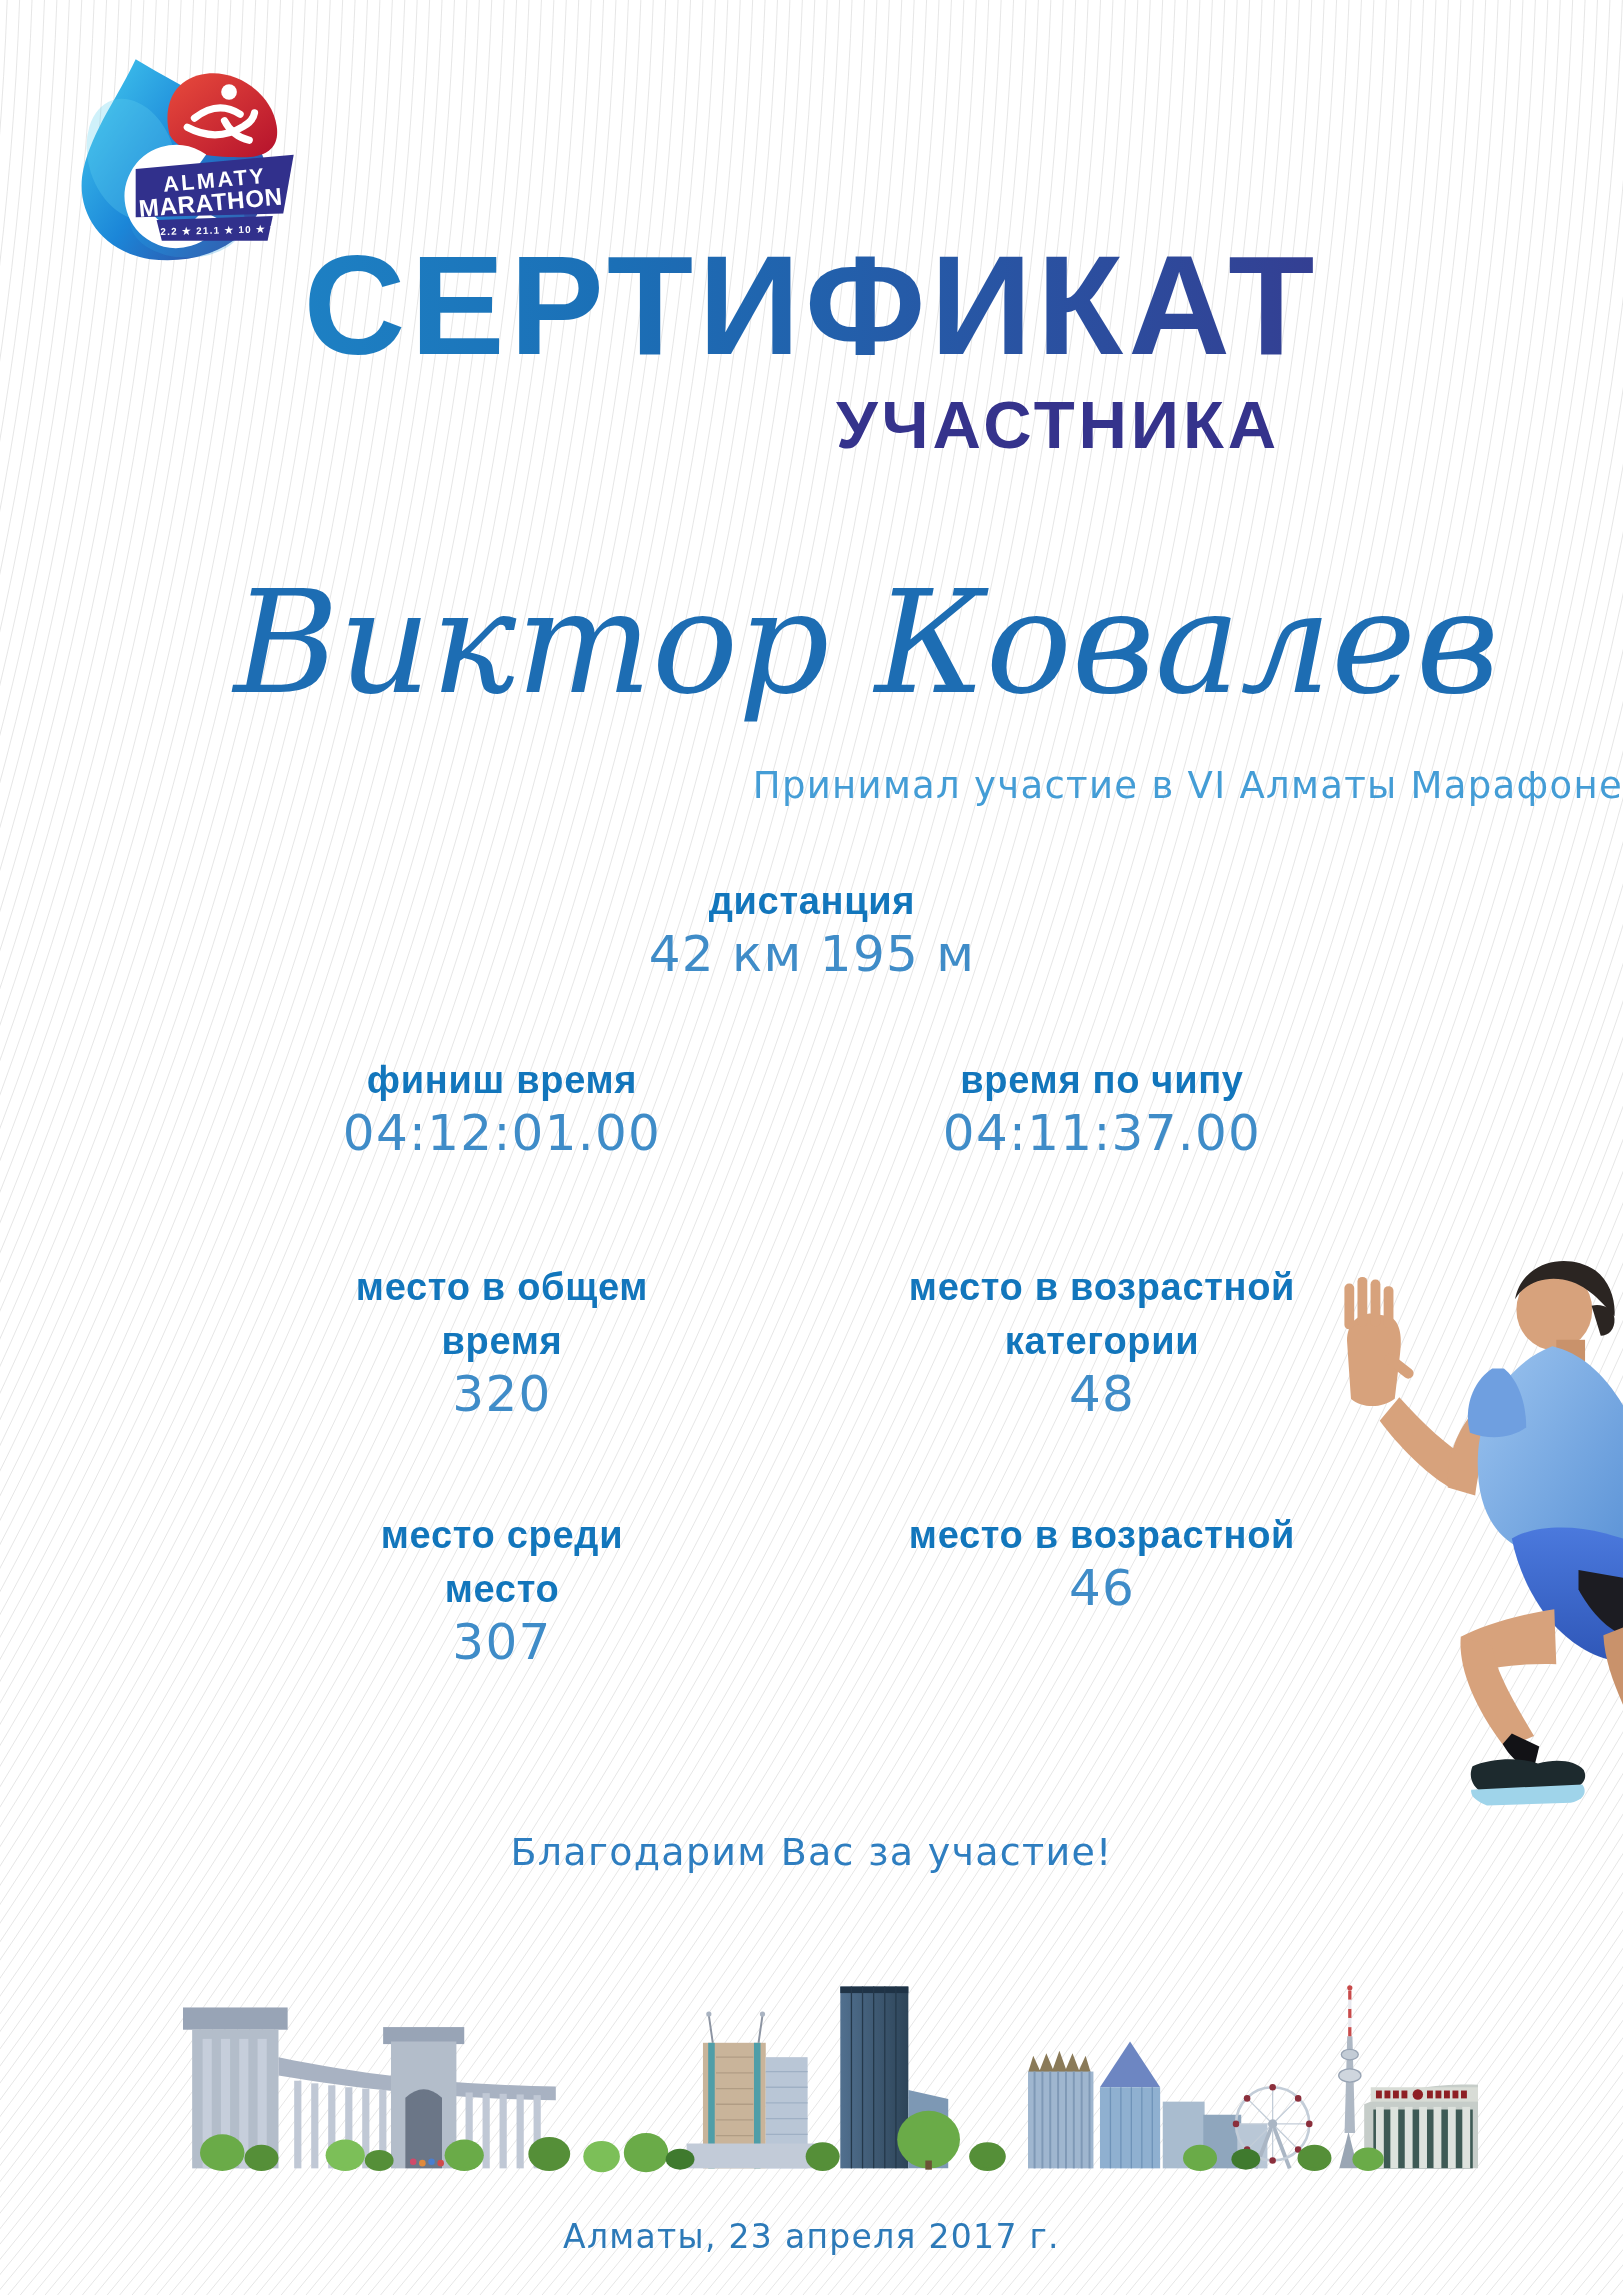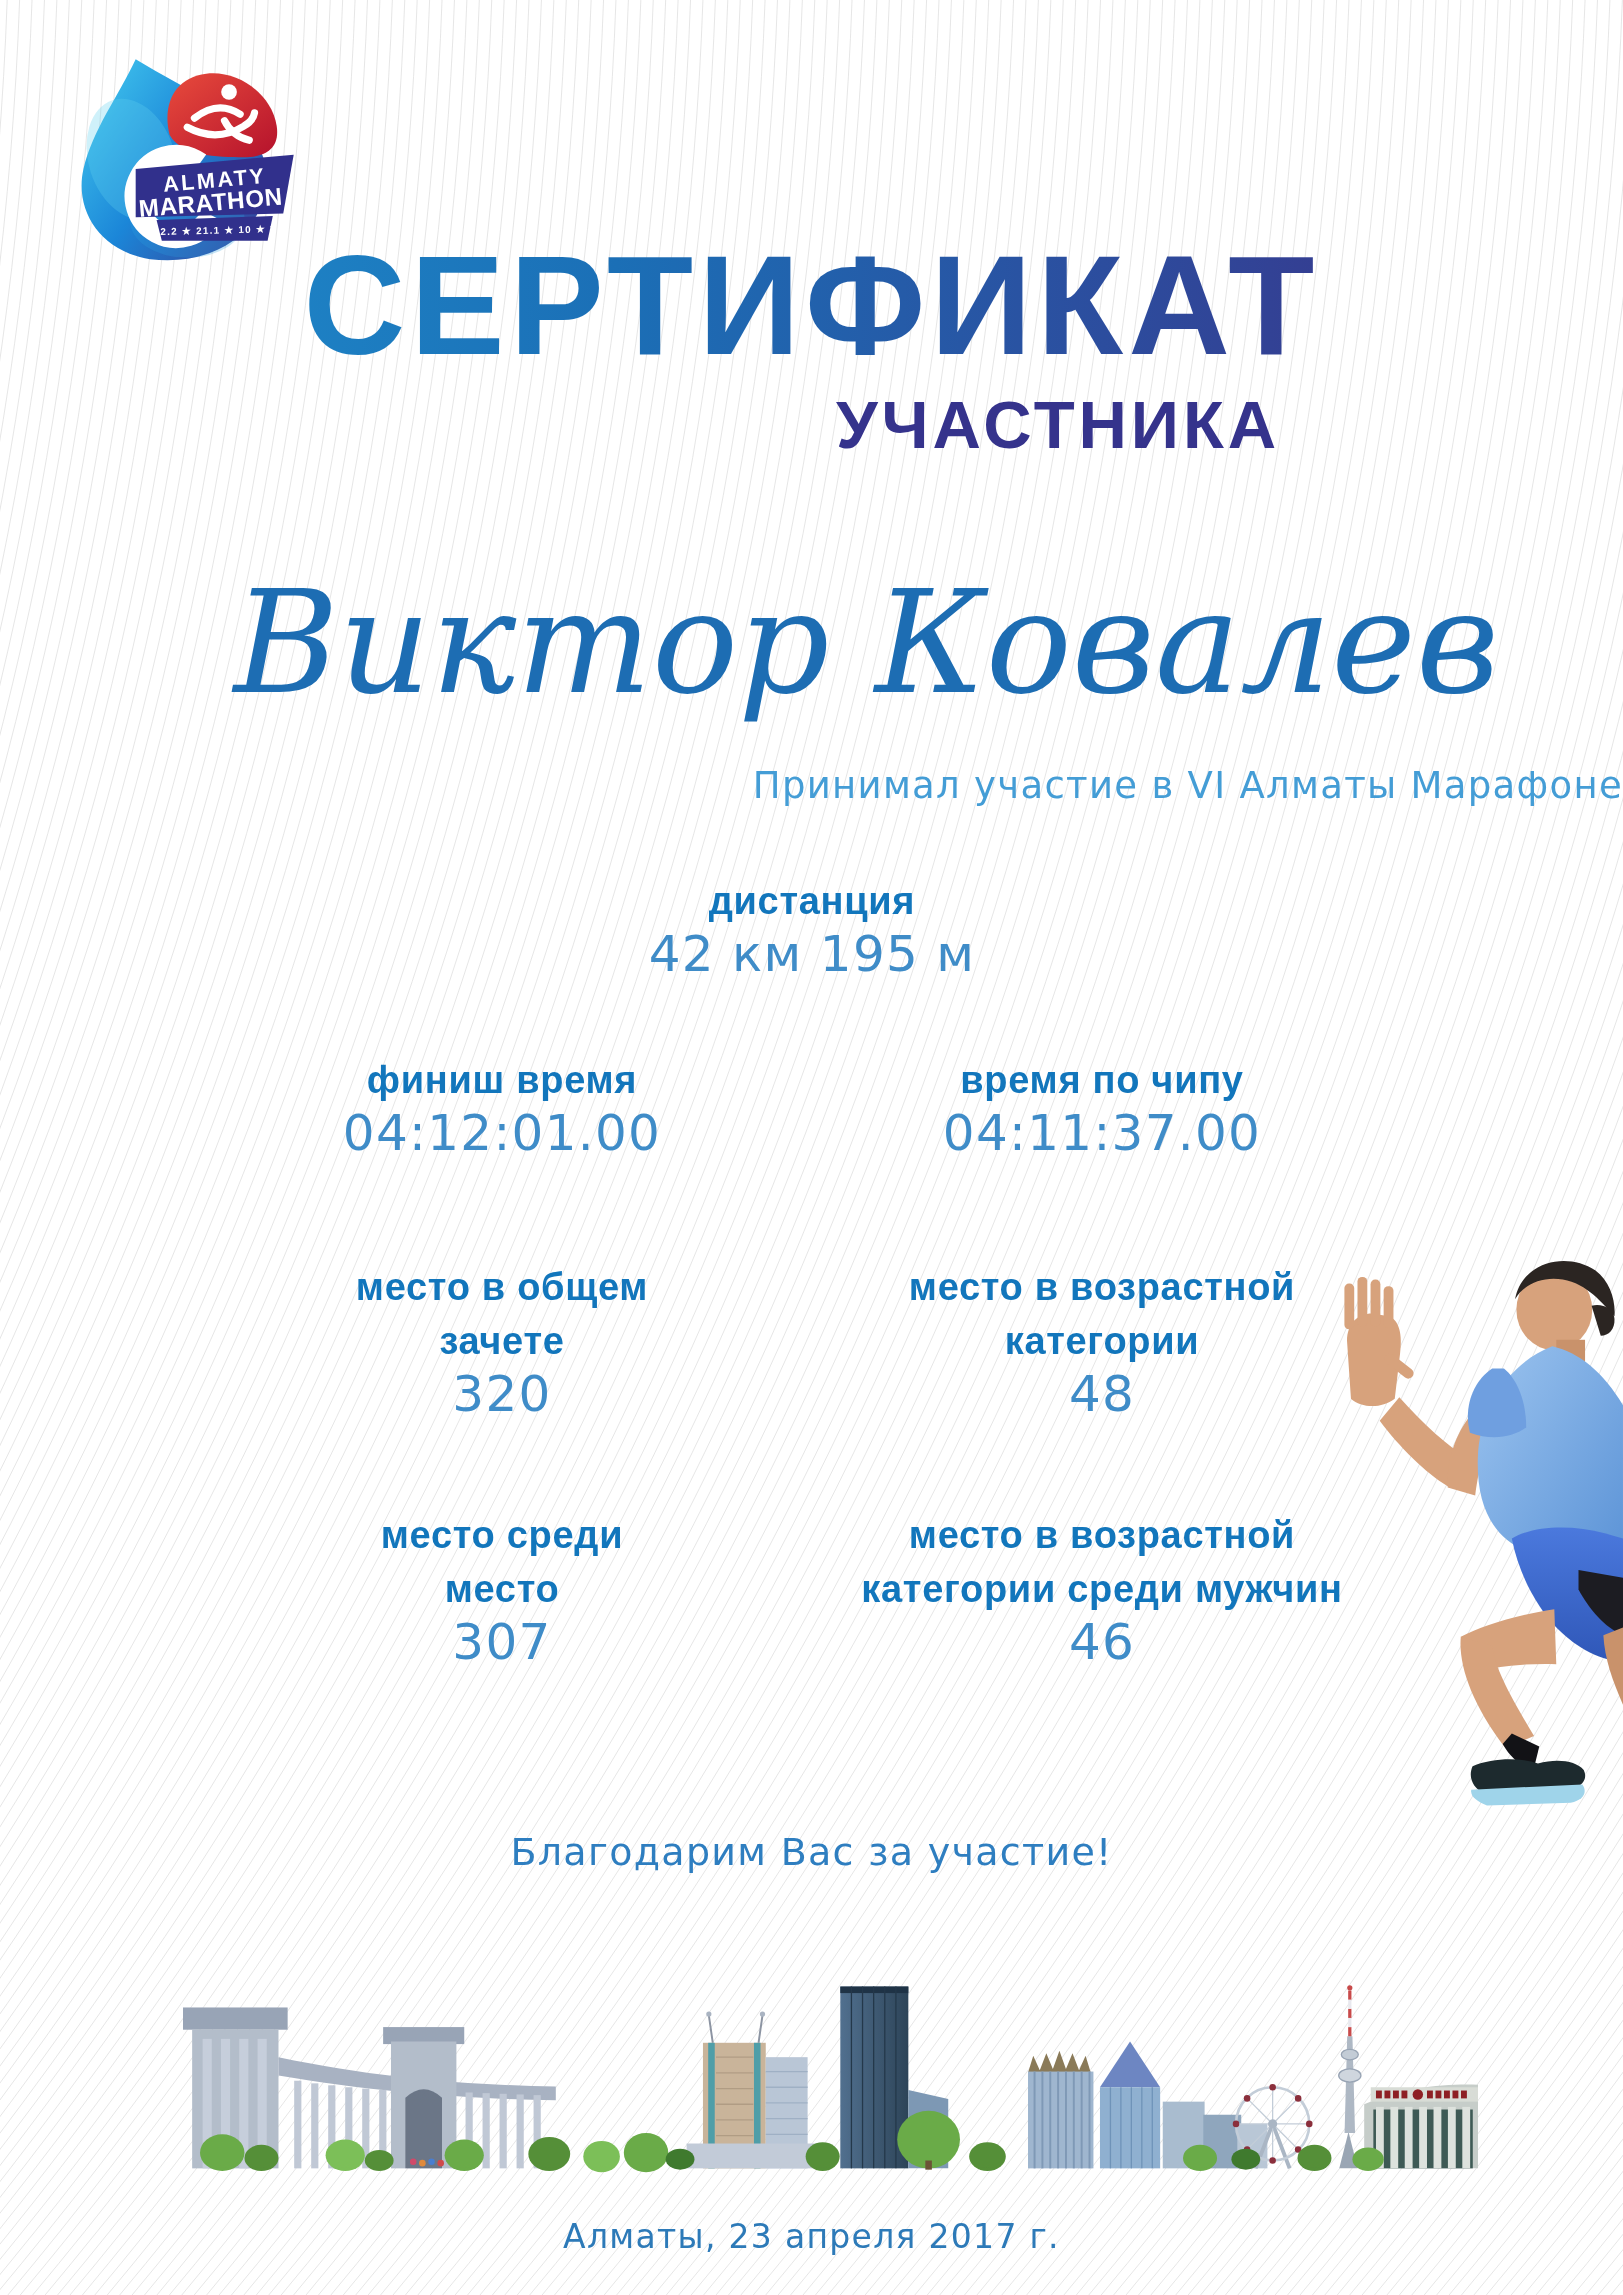--- a/index.html
+++ b/index.html
@@ -107,37 +107,36 @@
     <div class="stat-label">финиш время</div>
     <div class="stat-value">04:12:01.00</div>
   </div>
   <div class="stat" style="left:1102px;top:1054px">
     <div class="stat-label">время по чипу</div>
     <div class="stat-value">04:11:37.00</div>
   </div>
 
   <div class="stat" style="left:502px;top:1261px">
     <div class="stat-label">место в общем</div>
-    <div class="stat-label">зачете</div>
+    <div class="stat-label">время</div>
     <div class="stat-value">320</div>
   </div>
   <div class="stat" style="left:1102px;top:1261px">
     <div class="stat-label">место в возрастной</div>
     <div class="stat-label">категории</div>
     <div class="stat-value">48</div>
   </div>
 
   <div class="stat" style="left:502px;top:1509px">
     <div class="stat-label">место среди</div>
     <div class="stat-label">место</div>
     <div class="stat-value">307</div>
   </div>
   <div class="stat" style="left:1102px;top:1509px">
     <div class="stat-label">место в возрастной</div>
-    <div class="stat-label">категории среди мужчин</div>
     <div class="stat-value">46</div>
   </div>
 
   <div class="thanks">Благодарим Вас за участие!</div>
 
   <svg class="runner" viewBox="0 0 500 890">
     <defs>
       <linearGradient id="shirtGrad" x1="0" y1="0" x2="1" y2="1">
         <stop offset="0" stop-color="#9cc4ef"></stop>
           <stop offset="1" stop-color="#5a92d6"></stop>

